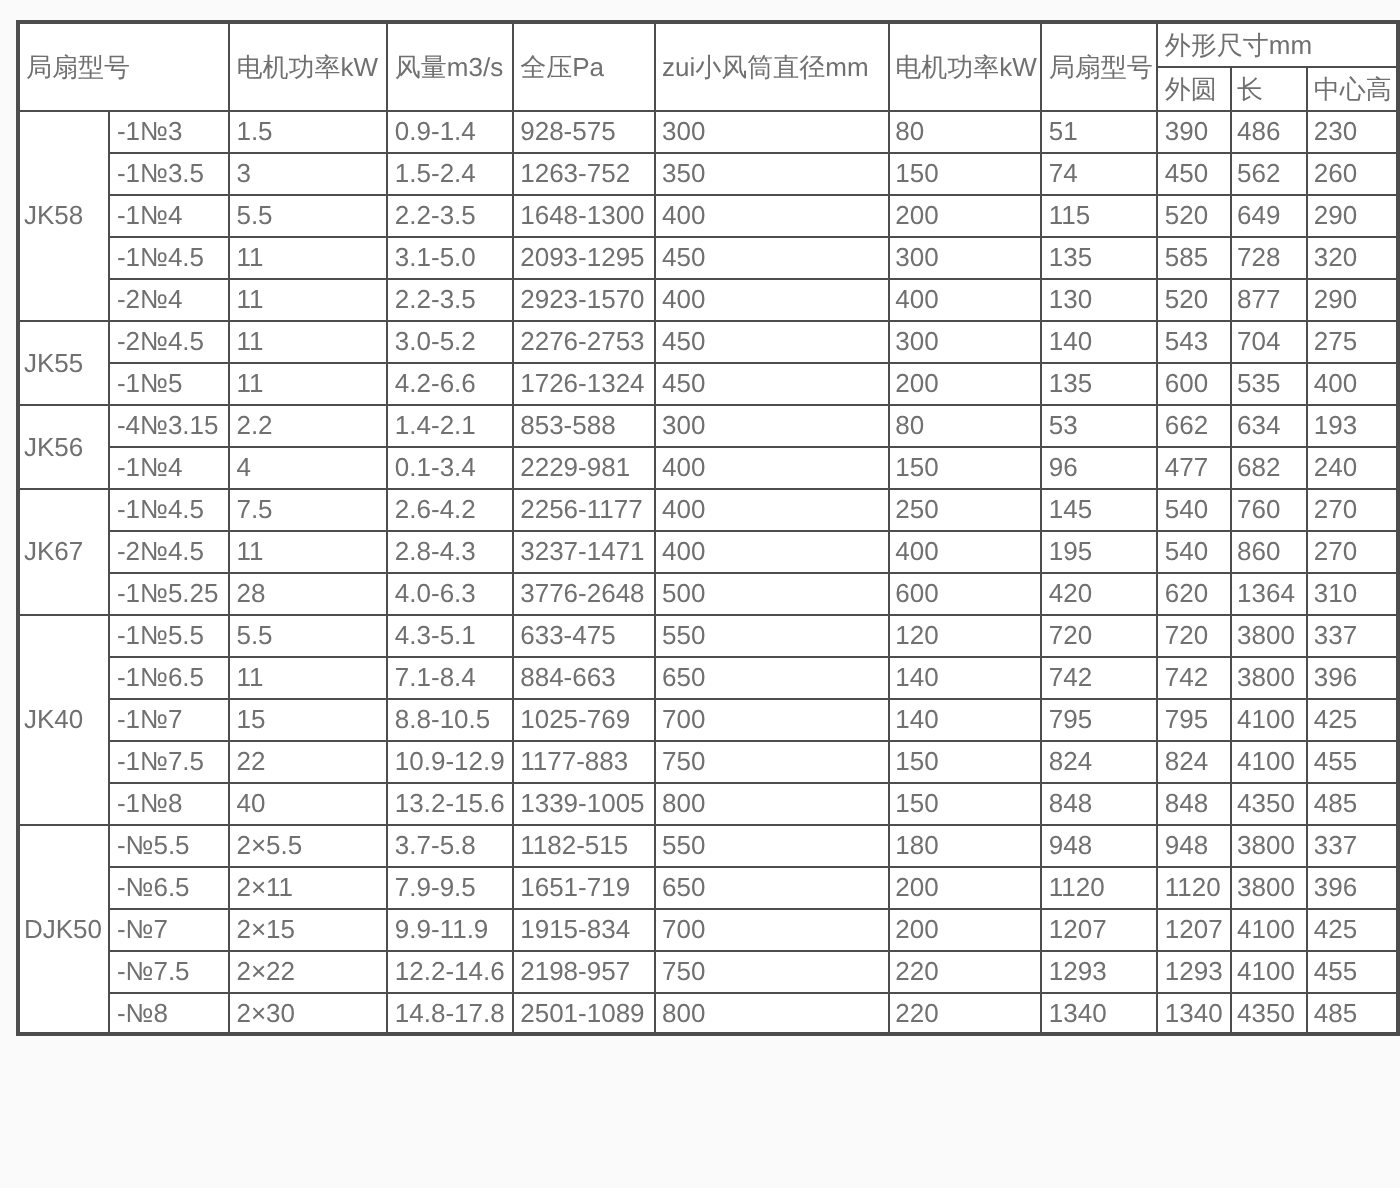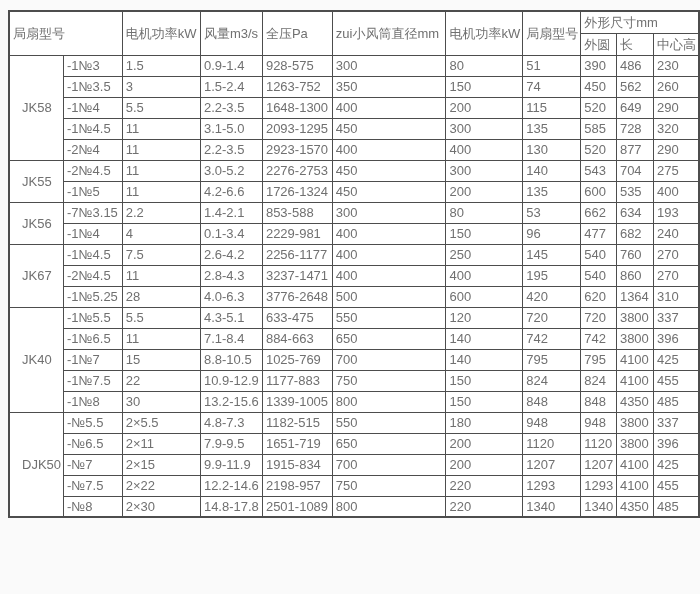--- a/index.html
+++ b/index.html
@@ -33,21 +33,21 @@
     height: 21px;
     line-height: 15px;
     white-space: nowrap;
     overflow: hidden;
     box-sizing: border-box;
   }
   table.spec thead th {
     height: 22px;
   }
   table.spec td.group {
-    padding-left: 12px;
+    padding-left: 2px;
   }
 </style>
 </head>
 <body>
 
 <div class="page">
   <table class="spec">
     <colgroup>
         <col style="width: 47px;">
         <col style="width: 62px;">
@@ -160,21 +160,21 @@
           <td>1726-1324</td>
           <td>450</td>
           <td>200</td>
           <td>135</td>
           <td>600</td>
           <td>535</td>
           <td>400</td>
         </tr>
         <tr>
           <td rowspan="2" class="group">JK56</td>
-          <td>-7№3.15</td>
+          <td>-4№3.15</td>
           <td>2.2</td>
           <td>1.4-2.1</td>
           <td>853-588</td>
           <td>300</td>
           <td>80</td>
           <td>53</td>
           <td>662</td>
           <td>634</td>
           <td>193</td>
         </tr>
@@ -271,35 +271,35 @@
           <td>1177-883</td>
           <td>750</td>
           <td>150</td>
           <td>824</td>
           <td>824</td>
           <td>4100</td>
           <td>455</td>
         </tr>
         <tr>
           <td>-1№8</td>
-          <td>30</td>
+          <td>40</td>
           <td>13.2-15.6</td>
           <td>1339-1005</td>
           <td>800</td>
           <td>150</td>
           <td>848</td>
           <td>848</td>
           <td>4350</td>
           <td>485</td>
         </tr>
         <tr>
           <td rowspan="5" class="group">DJK50</td>
           <td>-№5.5</td>
           <td>2×5.5</td>
-          <td>4.8-7.3</td>
+          <td>3.7-5.8</td>
           <td>1182-515</td>
           <td>550</td>
           <td>180</td>
           <td>948</td>
           <td>948</td>
           <td>3800</td>
           <td>337</td>
         </tr>
         <tr>
           <td>-№6.5</td>

